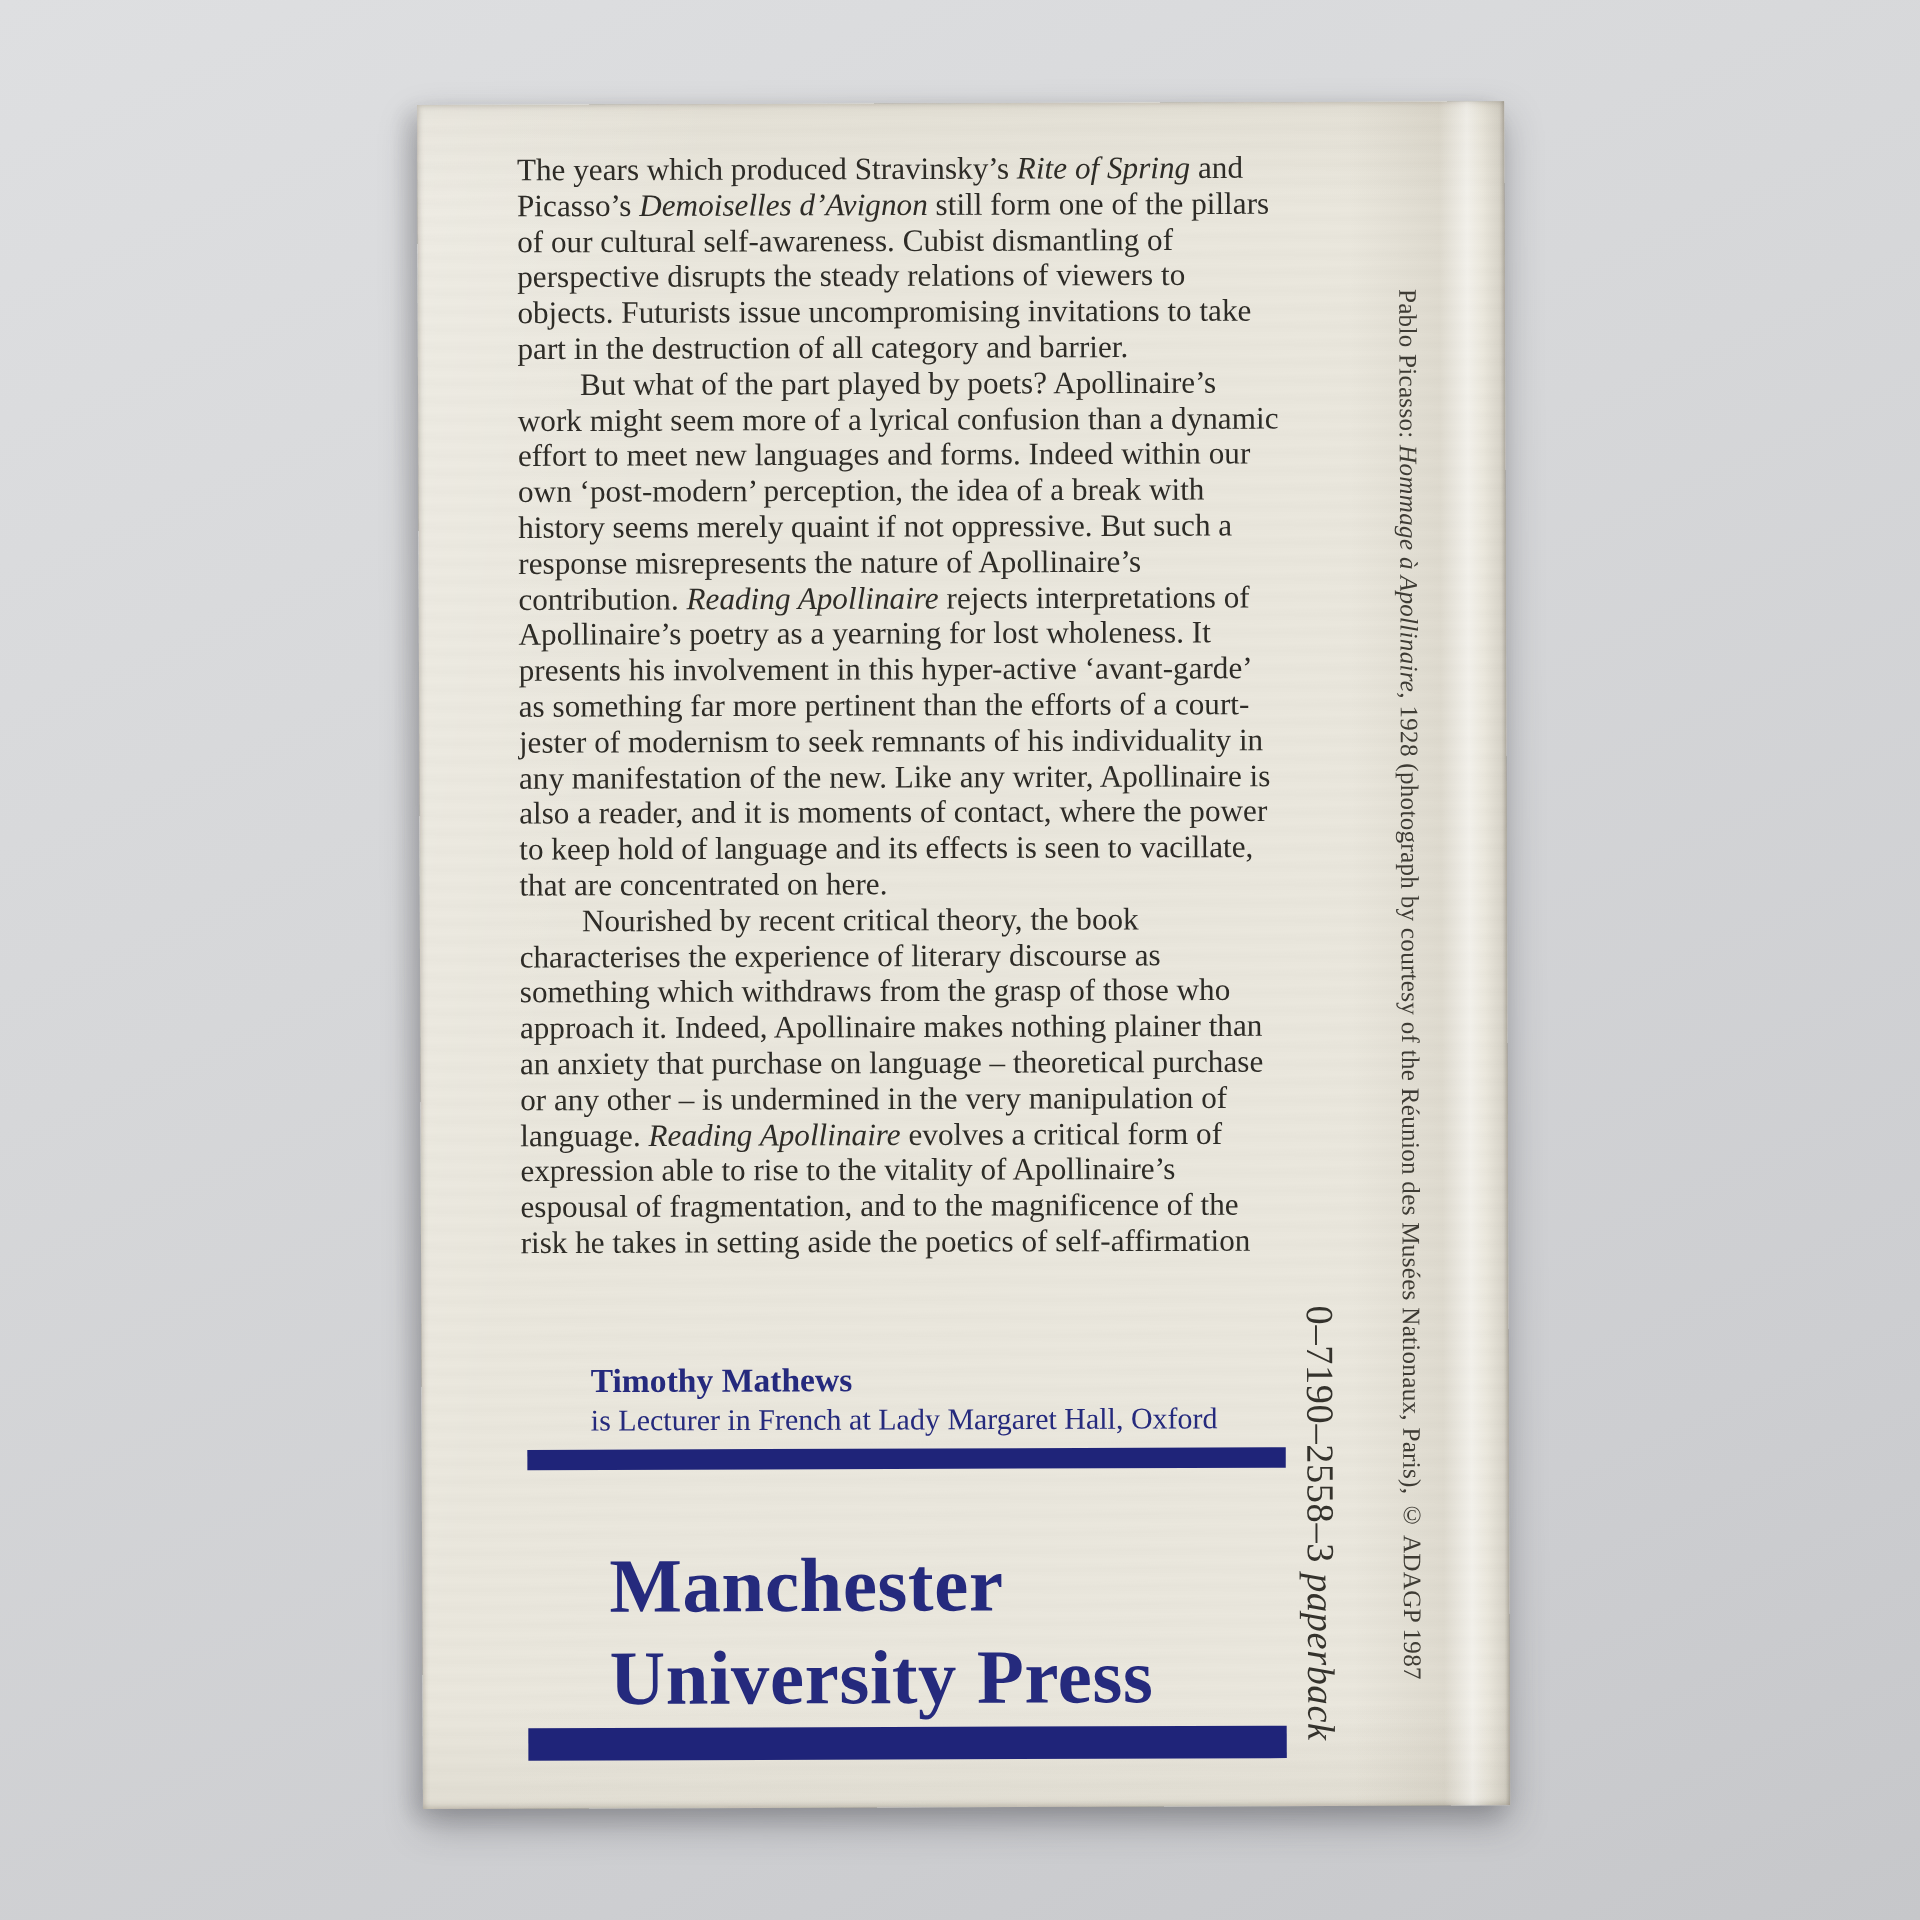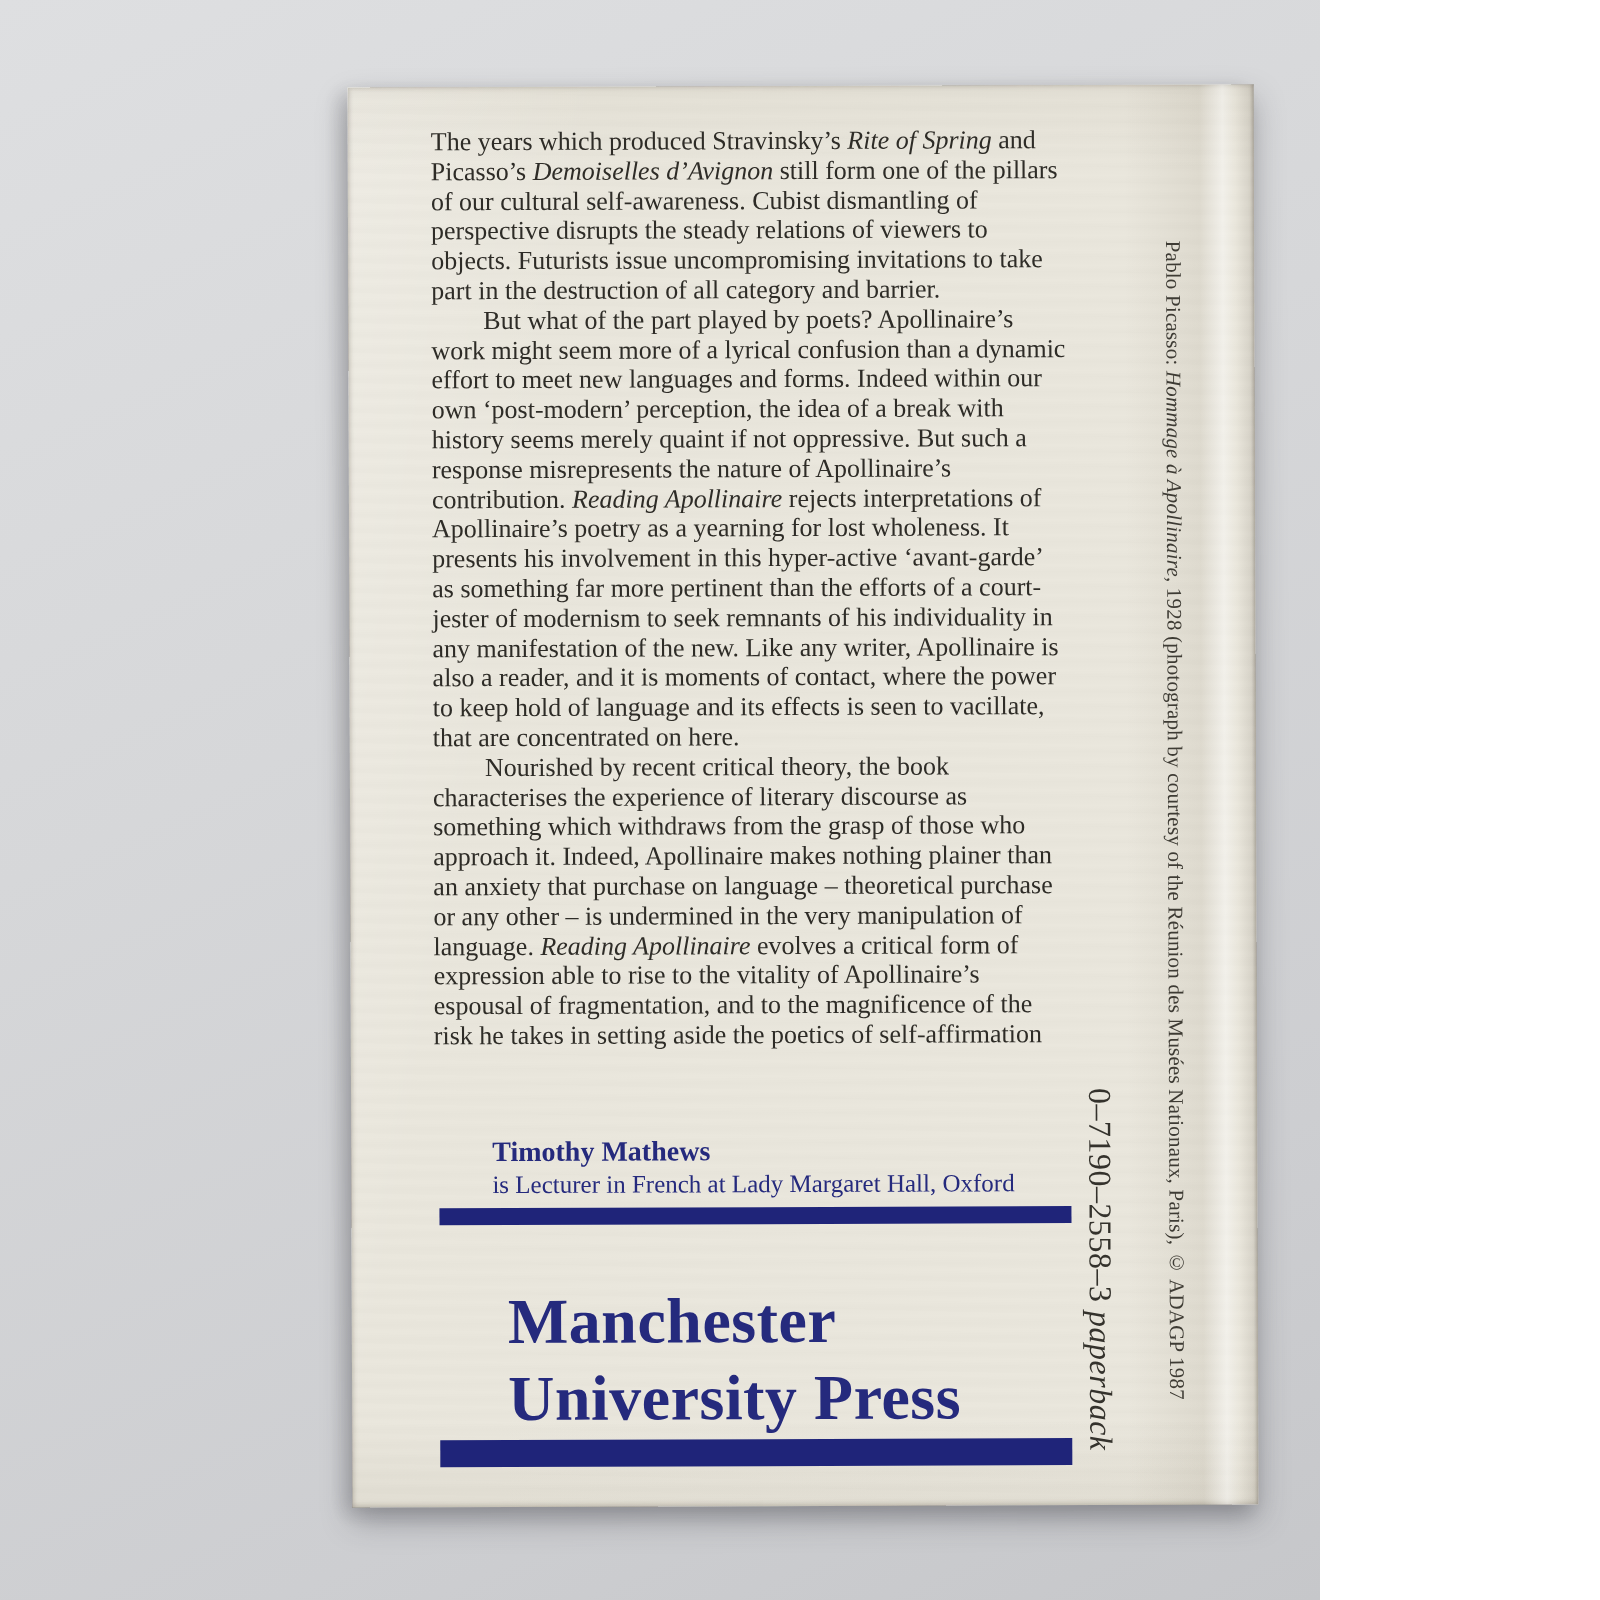--- a/index.html
+++ b/index.html
@@ -2,21 +2,21 @@
 <html><head>
 <meta charset="utf-8">
 <style>
   html,body{margin:0;padding:0;}
   body{
     width:1600px;height:1600px;
     font-family:"Liberation Serif","DejaVu Serif",serif;
     overflow:hidden;
   }
   .scene{
-    position:relative;width:1320px;height:1600px;
+    position:relative;width:1600px;height:1600px;
     background:linear-gradient(155deg,#dedfe1 0%,#d6d7d9 40%,#cdced1 78%,#c6c7ca 100%);
   }
   .book{
     position:absolute;left:350px;top:86px;width:906px;height:1420px;
     background:
       linear-gradient(100deg, rgba(255,255,255,0.20) 0%, rgba(255,255,255,0) 22%),
       linear-gradient(to bottom, rgba(120,110,90,0.06) 0%, rgba(120,110,90,0) 6%, rgba(120,110,90,0) 94%, rgba(120,110,90,0.08) 100%),
       #eae7dd;
     transform:rotate(-0.2deg);
     box-shadow:

